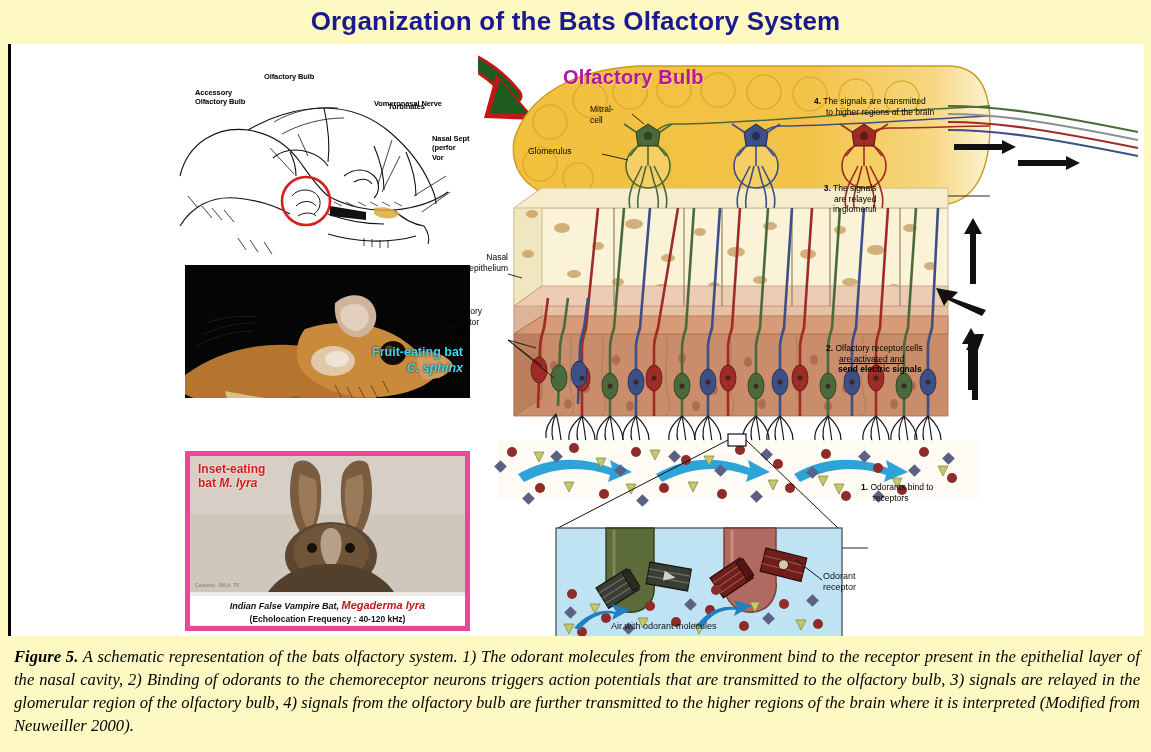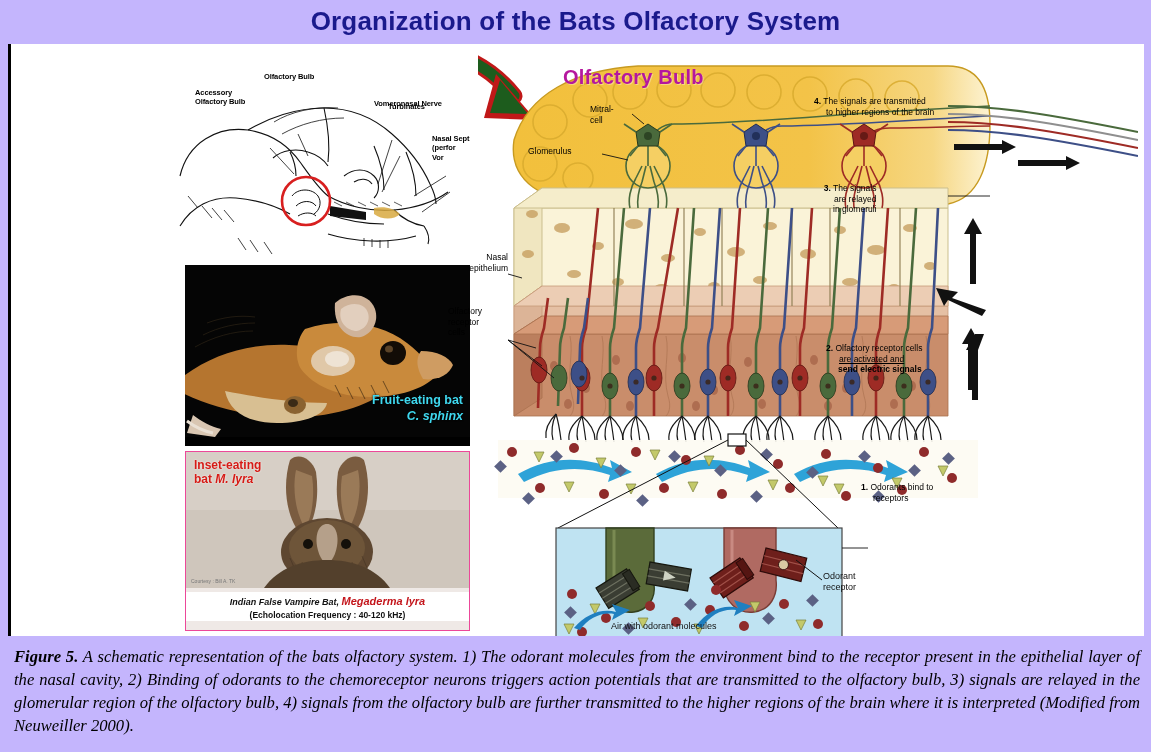--- a/index.html
+++ b/index.html
@@ -1,48 +1,48 @@
 <!DOCTYPE html>
 <html><head>
 <meta charset="utf-8">
 <style>
   html,body{margin:0;padding:0;background:#ffffff;}
   body{width:1151px;height:752px;position:relative;overflow:hidden;
        font-family:"Liberation Sans",sans-serif;}
 
-  #page{position:absolute;left:0;top:0;width:1151px;height:752px;background:#c4b5fd;}
+  #page{position:absolute;left:0;top:0;width:1151px;height:752px;background:#fef9c3;}
 
   
   .fig-title{position:absolute;left:0;top:6px;width:1151px;text-align:center;
     font-size:26px;font-weight:bold;color:#1a1a8c;letter-spacing:0.2px;}
 
   
   .fig-frame{position:absolute;left:8px;top:44px;width:1136px;height:592px;
     border-left:3px solid #000;background:#fff;box-sizing:border-box;}
 
   
   .left-col{position:absolute;left:178px;top:48px;width:300px;height:588px;}
 
   
   .anat{position:absolute;left:0;top:8px;width:300px;height:205px;}
   .anat svg{position:absolute;left:0;top:0;}
   .anat-lbl{position:absolute;font-size:7.5px;color:#000;line-height:1.25;font-weight:600;
     letter-spacing:-0.1px;white-space:nowrap;}
 
   
-  .photo1{position:absolute;left:7px;top:217px;width:285px;height:181px;
+  .photo1{position:absolute;left:7px;top:217px;width:285px;height:133px;
     background:#000;overflow:hidden;}
   .p1-cap{position:absolute;right:7px;bottom:22px;text-align:right;
     font-size:12.5px;font-weight:bold;color:#3fd8ef;line-height:1.3;
     text-shadow:0 0 2px #000;}
   .p1-cap em{font-style:italic;display:block;}
 
   
   .photo2{position:absolute;left:7px;top:403px;width:285px;height:180px;
-    background:#efe9e6;border:1px solid #ec4899;box-sizing:border-box;overflow:hidden;}
+    background:#efe9e6;border:5px solid #ec4899;box-sizing:border-box;overflow:hidden;}
   .p2-top{position:absolute;left:0;top:0;width:100%;height:136px;overflow:hidden;
     background:#d9d2cc;}
   .p2-lbl{position:absolute;left:8px;top:6px;font-size:12px;font-weight:bold;
     color:#d61b16;line-height:1.2;text-shadow:0 0 2px rgba(255,255,255,.9);}
   .p2-lbl em{font-style:italic;}
   .p2-src{position:absolute;left:5px;top:126px;font-size:5px;color:#777;}
   .p2-cap{position:absolute;left:0;top:140px;width:100%;text-align:center;
     font-size:9px;font-weight:bold;font-style:italic;color:#111;line-height:1.35;
     background:#fff;padding-top:2px;}
   .p2-cap .sp{color:#c4161c;font-size:11px;font-style:italic;}

